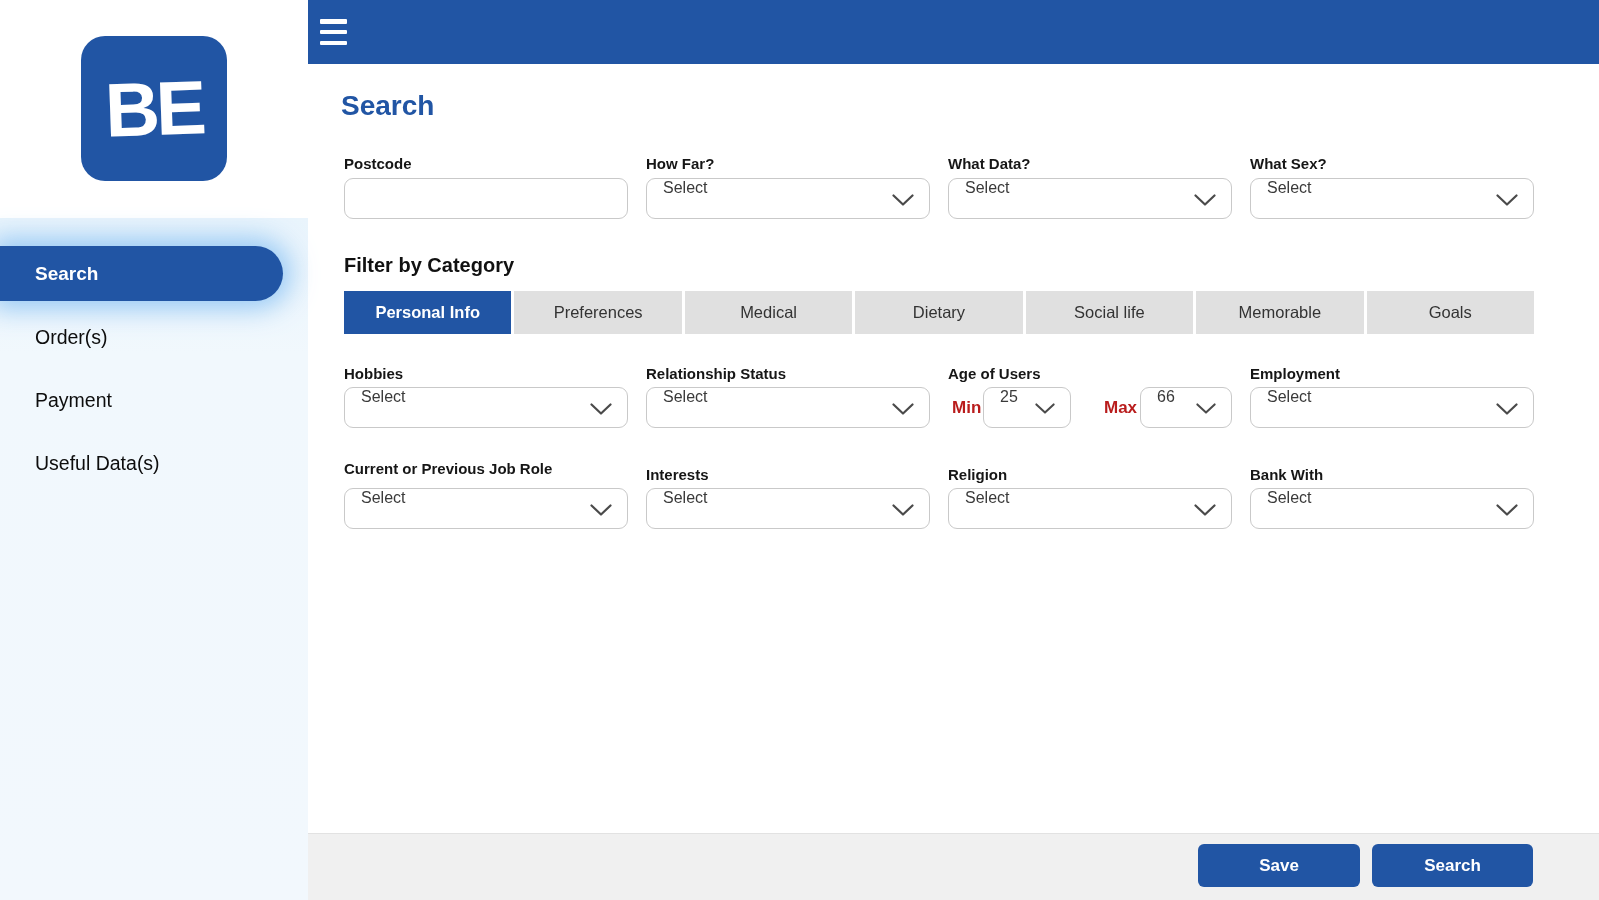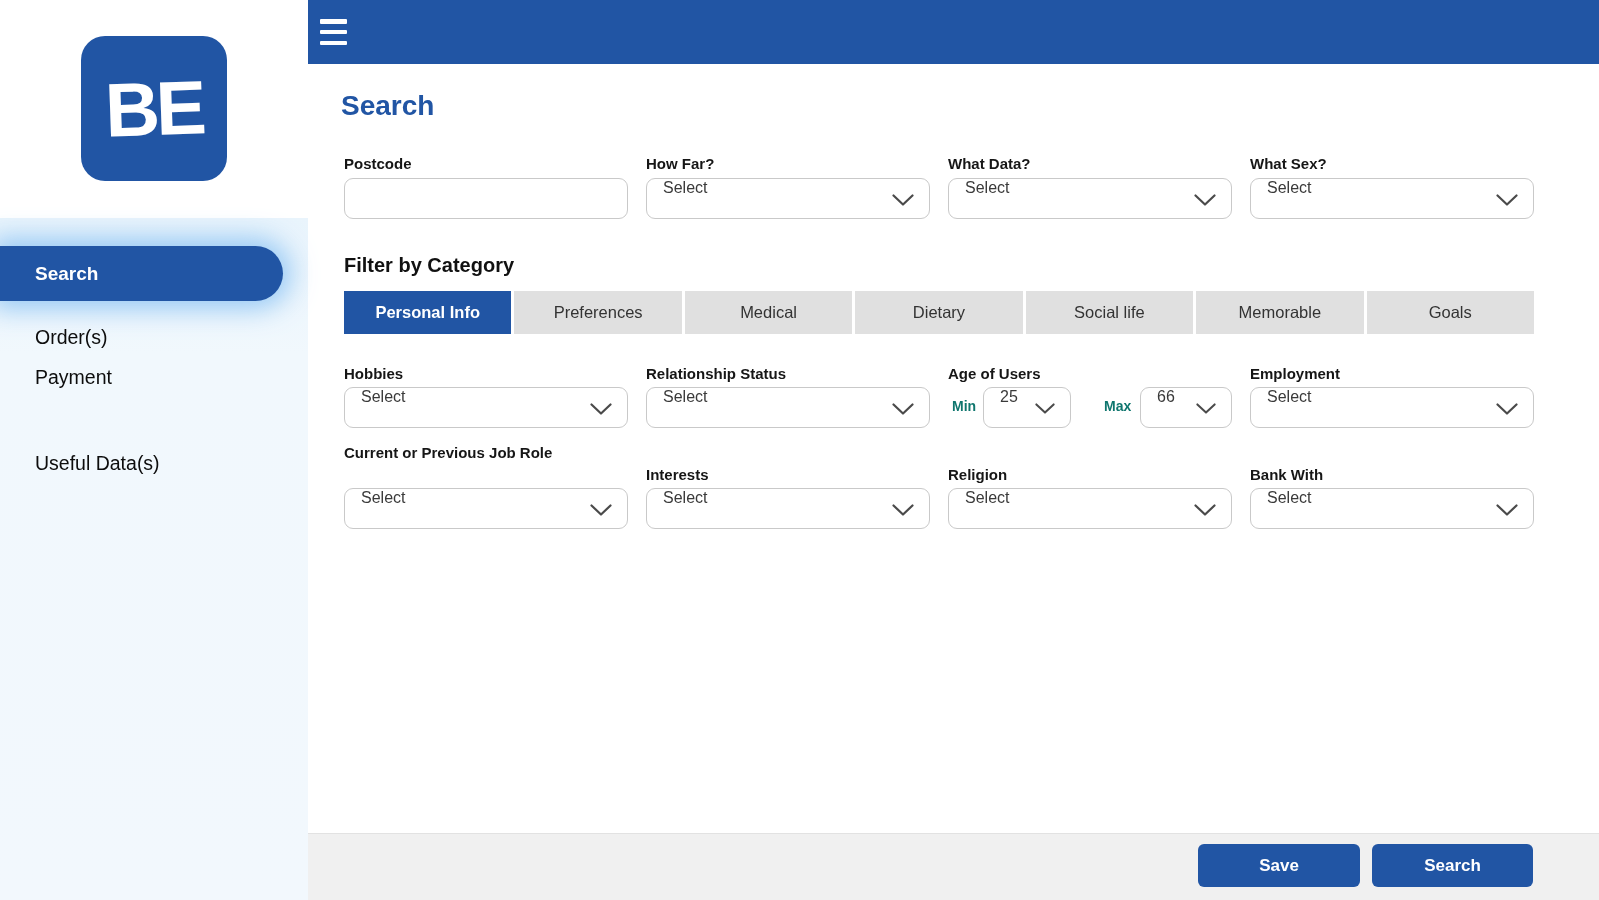--- a/index.html
+++ b/index.html
@@ -51,43 +51,43 @@
   .select.small { width:88px; }
 
   .section-heading { position:absolute; left:36px; top:190px; font-size:20px;
     font-weight:700; color:#111; }
   .tabs { position:absolute; left:36px; top:227px; width:1190px; height:43px;
     display:flex; gap:3px; }
   .tab { flex:1; background:#e0e0e0; color:#333; font-size:16.5px;
     display:flex; align-items:center; justify-content:center; cursor:pointer; }
   .tab.active { background:#2155a4; color:#ffffff; font-weight:700; }
 
-  .minmax-label { position:absolute; font-size:14px; font-weight:700;
-    color:#0f766e; }
+  .minmax-label { position:absolute; font-size:17px; font-weight:700;
+    color:#b91c1c; }
 
   
   .footer { position:absolute; left:308px; top:833px; width:1291px; height:67px;
     background:#f0f0f0; border-top:1px solid #e2e2e2; }
   .btn { position:absolute; top:10px; height:43px; background:#2155a4;
     color:#ffffff; border:none; border-radius:6px; font-size:17px;
     font-weight:700; cursor:pointer; font-family:"Liberation Sans", sans-serif; }
   .btn-save { left:890px; width:162px; }
   .btn-search { left:1064px; width:161px; }
 </style>
 </head>
 <body>
 
 <aside class="sidebar">
   <div class="sidebar-lower"></div>
   <div class="logo">
     <span>BE</span>
   </div>
   <div class="nav-active active">Search</div>
   <div class="nav-item" style="top:326px">Order(s)</div>
-  <div class="nav-item" style="top:366px">Payment</div>
+  <div class="nav-item" style="top:389px">Payment</div>
   <div class="nav-item" style="top:452px">Useful Data(s)</div>
 </aside>
 
 <header class="topbar">
   <div class="hamburger">
     <span></span>
       <span></span>
       <span></span>
   </div>
 </header>
@@ -166,21 +166,21 @@
   </div>
 
   <div class="field-label" style="left:942px; top:301px">Employment</div>
   <div class="select" style="left:942px; top:323px">
     <span class="select-value">Select</span>
     <svg class="chev" width="22" height="12" viewBox="0 0 22 12">
       <path d="M1.5 1.5 L11 10.5 L20.5 1.5" fill="none" stroke="#4a4a4a" stroke-width="2.2" stroke-linecap="round" stroke-linejoin="round"></path>
     </svg>
   </div>
 
-  <div class="field-label" style="left:36px; top:380px">Current or Previous Job Role</div>
+  <div class="field-label" style="left:36px; top:396px">Current or Previous Job Role</div>
   <div class="select" style="left:36px; top:424px">
     <span class="select-value">Select</span>
     <svg class="chev" width="22" height="12" viewBox="0 0 22 12">
       <path d="M1.5 1.5 L11 10.5 L20.5 1.5" fill="none" stroke="#4a4a4a" stroke-width="2.2" stroke-linecap="round" stroke-linejoin="round"></path>
     </svg>
   </div>
 
   <div class="field-label" style="left:338px; top:402px">Interests</div>
   <div class="select" style="left:338px; top:424px">
     <span class="select-value">Select</span>

